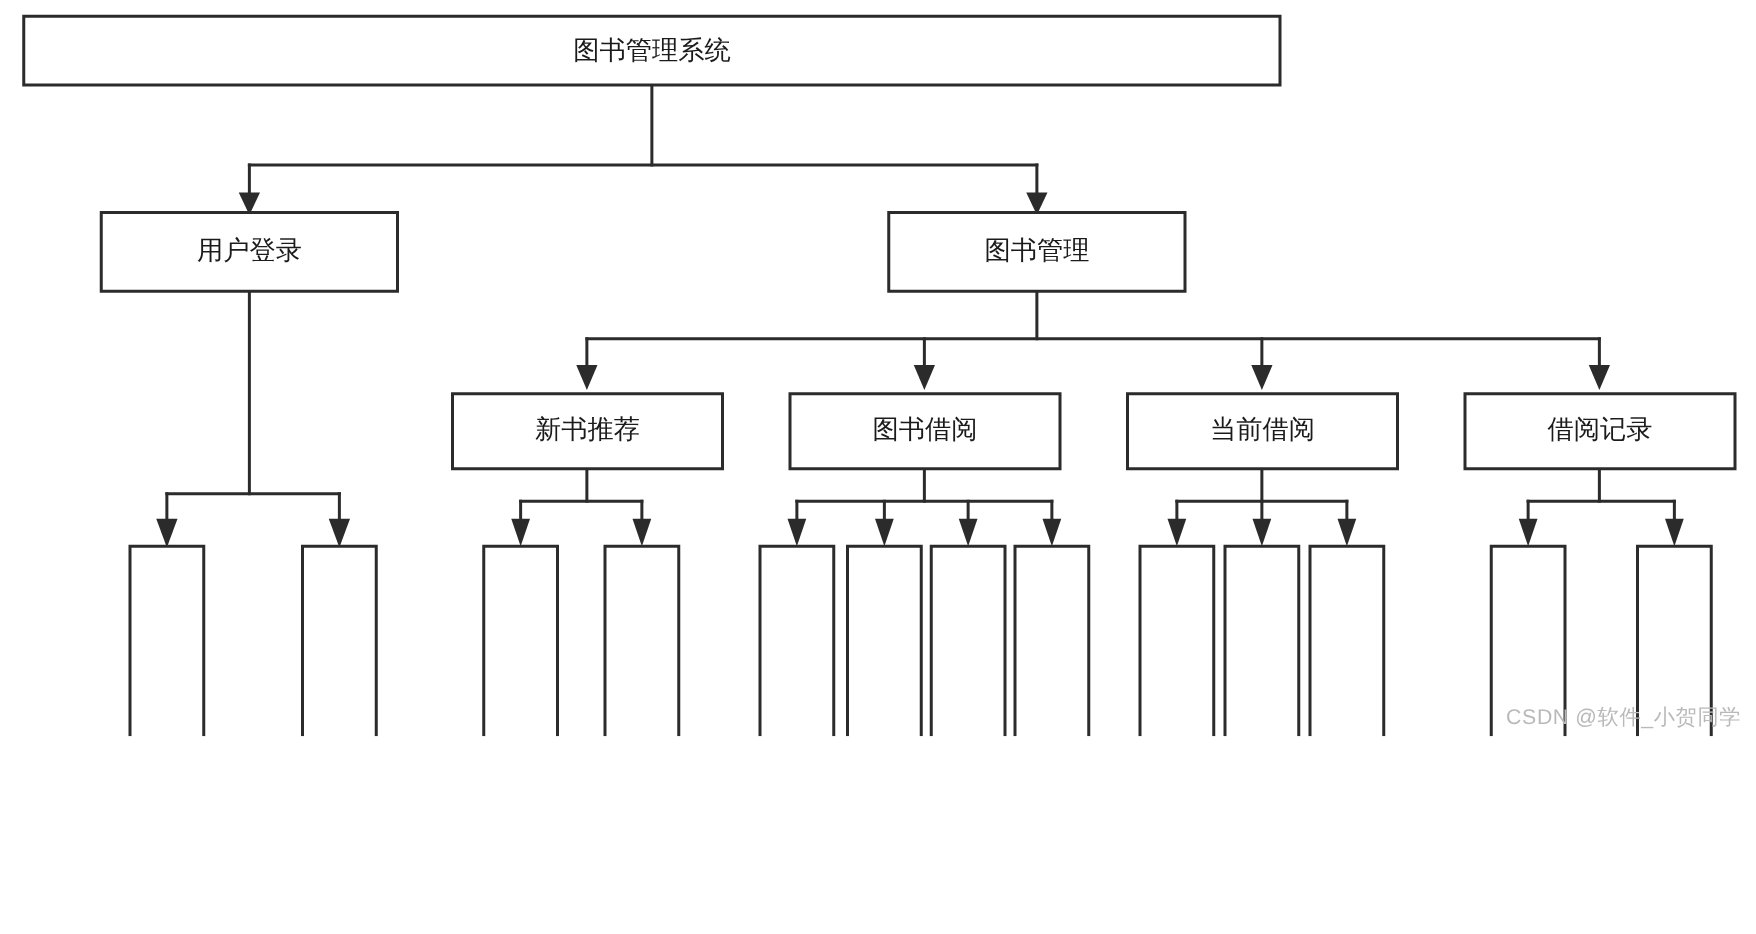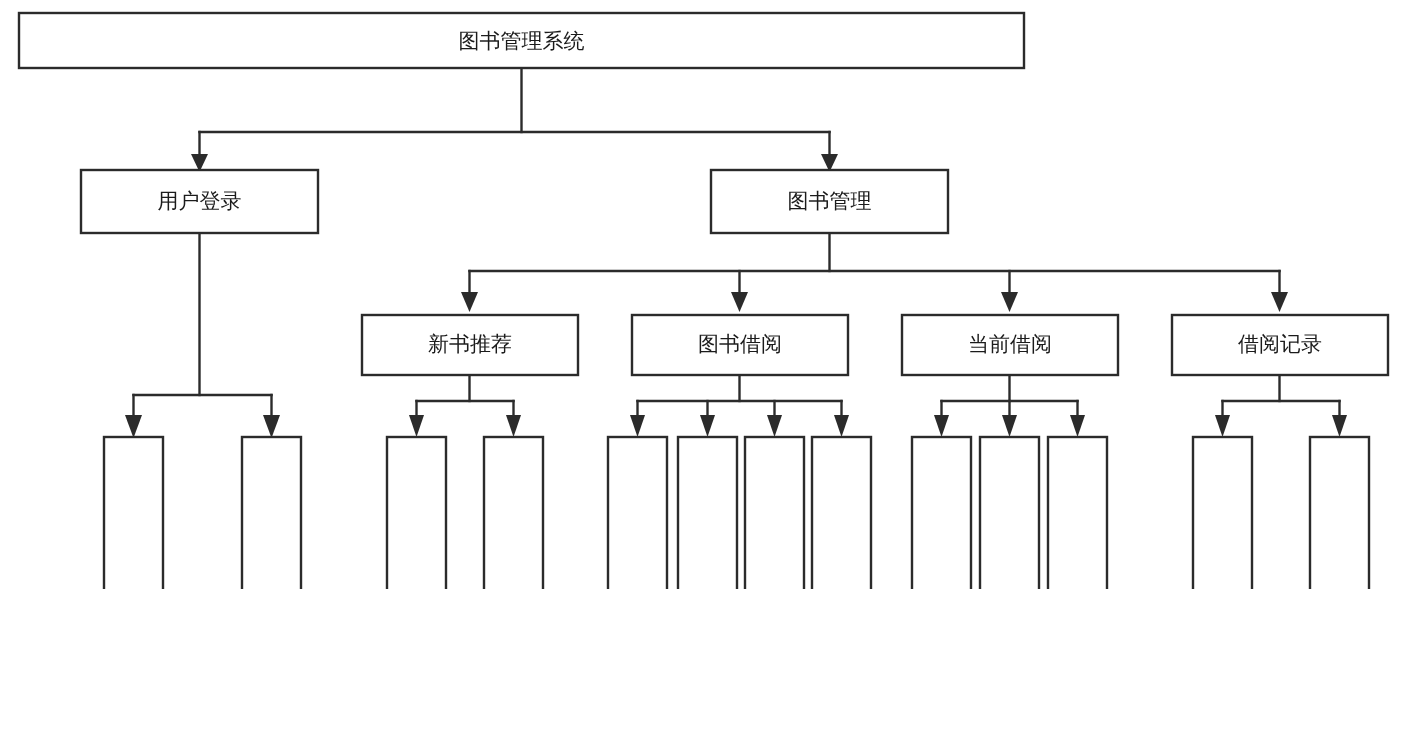--- a/index.html
+++ b/index.html
@@ -218,13 +218,14 @@
   <div class="leaf-label" style="left:745px; top:437px; width:59px; height:298px; align-items:flex-start; padding-top:8px; box-sizing:border-box;">编辑图书（管理员）</div>
   <div class="leaf-label" style="left:812px; top:437px; width:59px; height:298px;">借阅图书</div>
 
   <div class="leaf-label" style="left:912px; top:437px; width:59px; height:298px;">查询图书</div>
   <div class="leaf-label" style="left:980px; top:437px; width:59px; height:298px;">归还图书</div>
   <div class="leaf-label" style="left:1048px; top:437px; width:59px; height:298px; align-items:flex-start; padding-top:8px; box-sizing:border-box;">确认归还（管理员）</div>
 
   <div class="leaf-label" style="left:1193px; top:437px; width:59px; height:298px;">新增借阅记录</div>
   <div class="leaf-label" style="left:1310px; top:437px; width:59px; height:298px;">查询借阅记录</div>
 
+  <div id="watermark">CSDN @软件_小贺同学</div>
 </div>
 
 </body></html>

